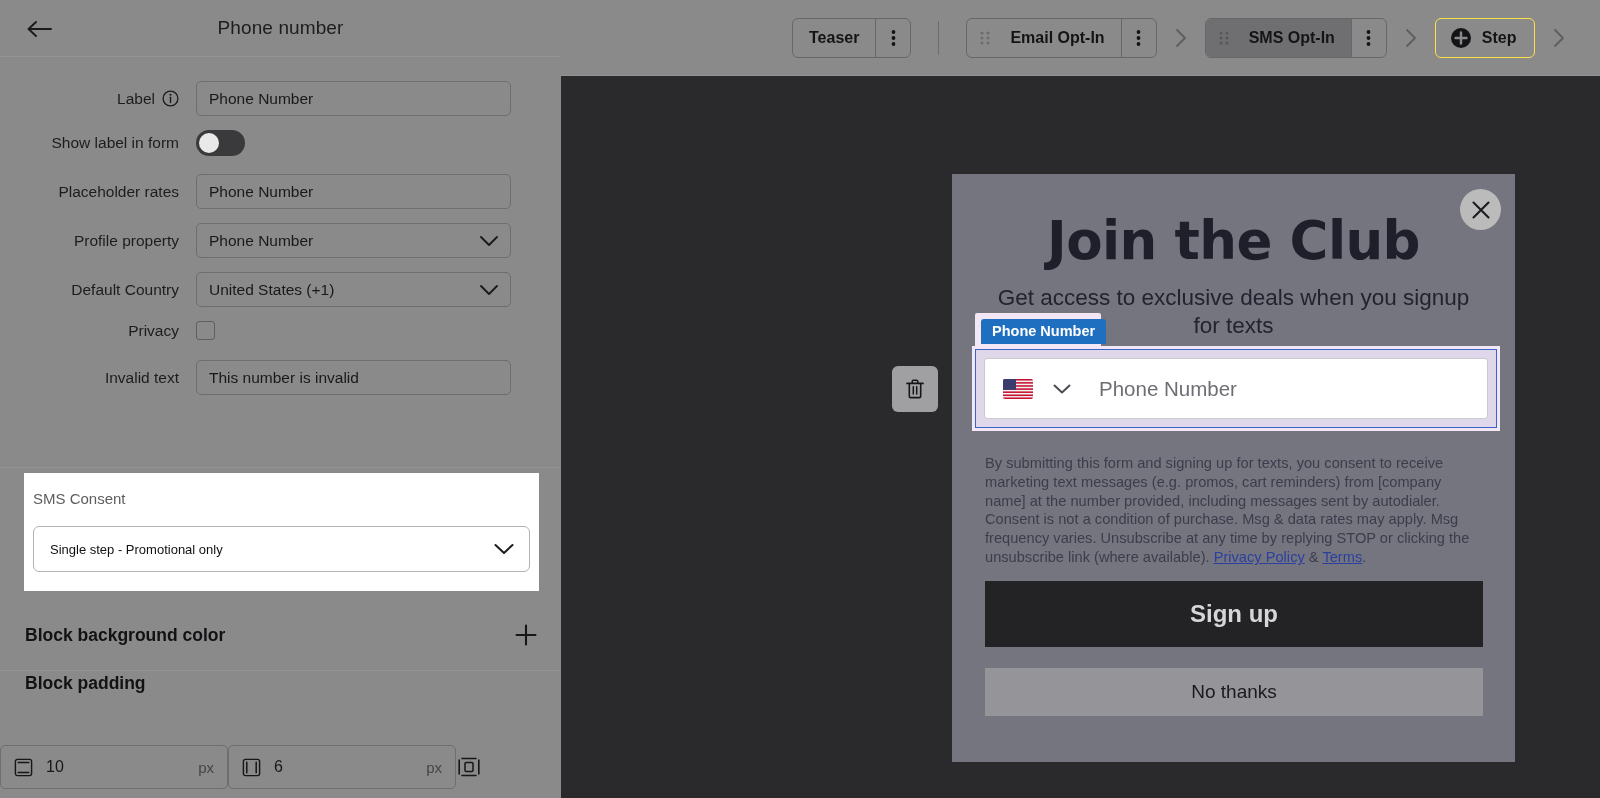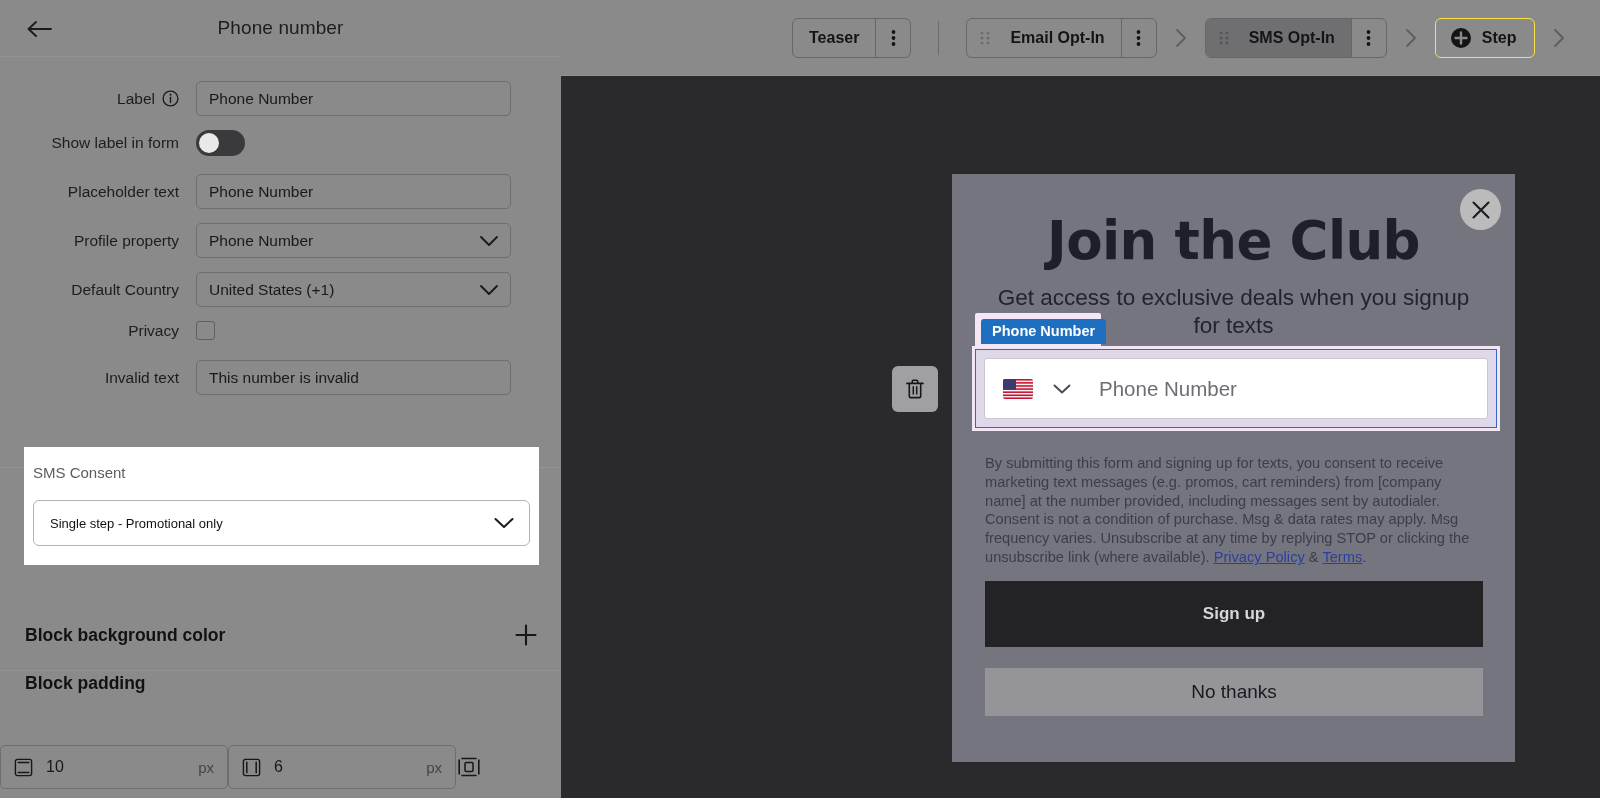--- a/index.html
+++ b/index.html
@@ -92,21 +92,21 @@
     width: 19px; height: 19px;
     border: 1px solid #5f5f61;
     border-radius: 3px;
     background: transparent;
     cursor: pointer;
   }
 
   
   .spotlight {
     position: absolute;
-    left: 24px; top: 447px;
+    left: 24px; top: 473px;
     width: 515px; height: 118px;
     background: #ffffff;
     z-index: 5;
     padding: 17px 0 0 0;
   }
   .spotlight-label {
     font-size: 15px;
     color: #5d5d5f;
     padding-left: 9px;
     margin-bottom: 19px;
@@ -336,21 +336,21 @@
   .consent-text a {
     color: #2b3fa0;
     text-decoration: underline;
   }
 
   .btn-signup {
     position: absolute; left: 33px; top: 407px;
     width: 498px; height: 66px;
     background: #232326;
     color: #d6d6d8;
-    font-size: 17px; font-weight: 700;
+    font-size: 24px; font-weight: 700;
     display: flex; align-items: center; justify-content: center;
     cursor: pointer;
   }
   .btn-nothanks {
     position: absolute; left: 33px; top: 494px;
     width: 498px; height: 48px;
     background: #949499;
     color: #1a1a1f;
     font-size: 19px;
     display: flex; align-items: center; justify-content: center;
@@ -395,21 +395,21 @@
         <div class="row-label">
           <span>Show label in form</span>
         </div>
         <div class="toggle">
           <div class="knob"></div>
         </div>
       </div>
 
       <div class="row">
         <div class="row-label">
-          <span>Placeholder text</span>
+          <span>Placeholder rates</span>
         </div>
         <div class="field">
           <span>Phone Number</span>
         </div>
       </div>
 
       <div class="row">
         <div class="row-label">
           <span>Profile property</span>
         </div>

